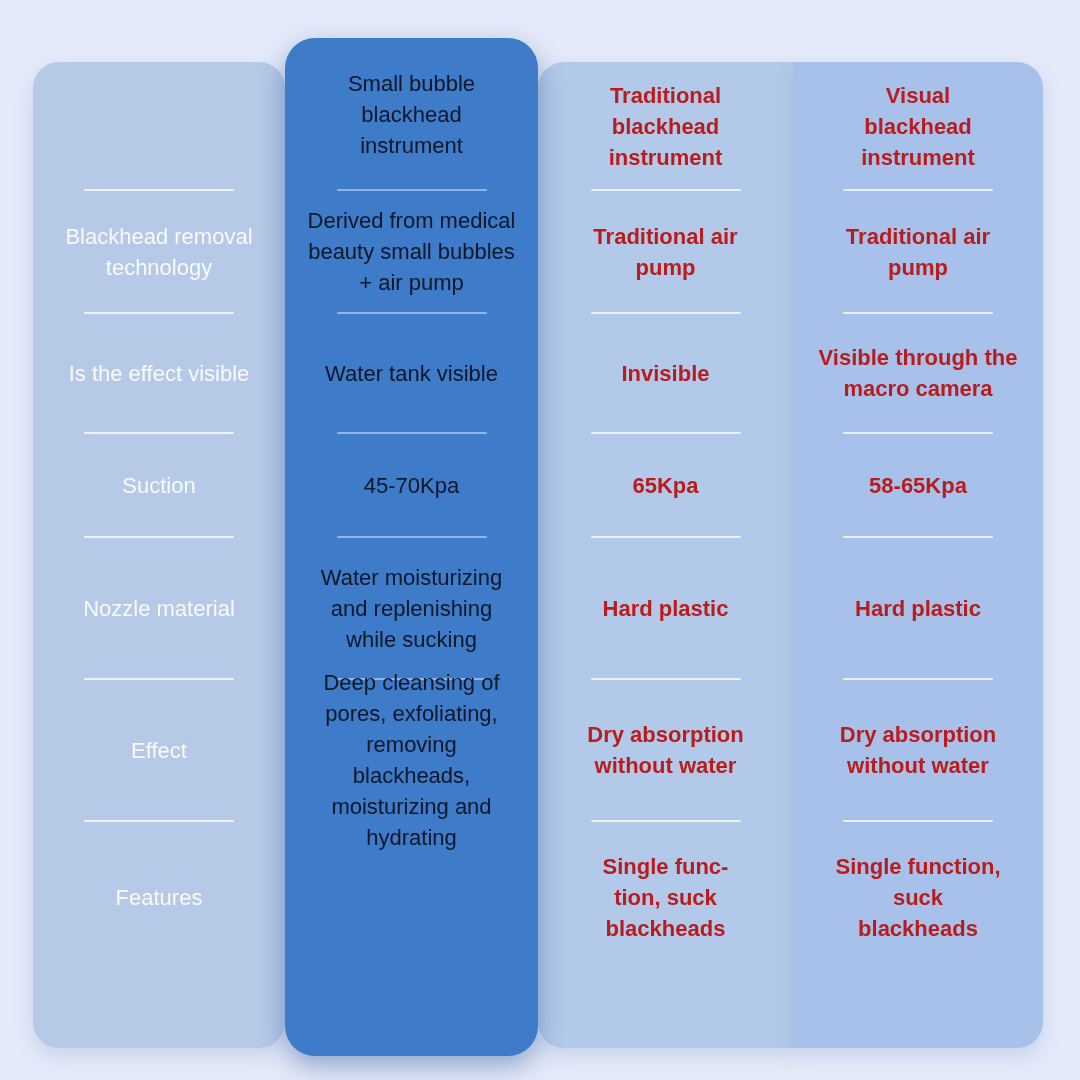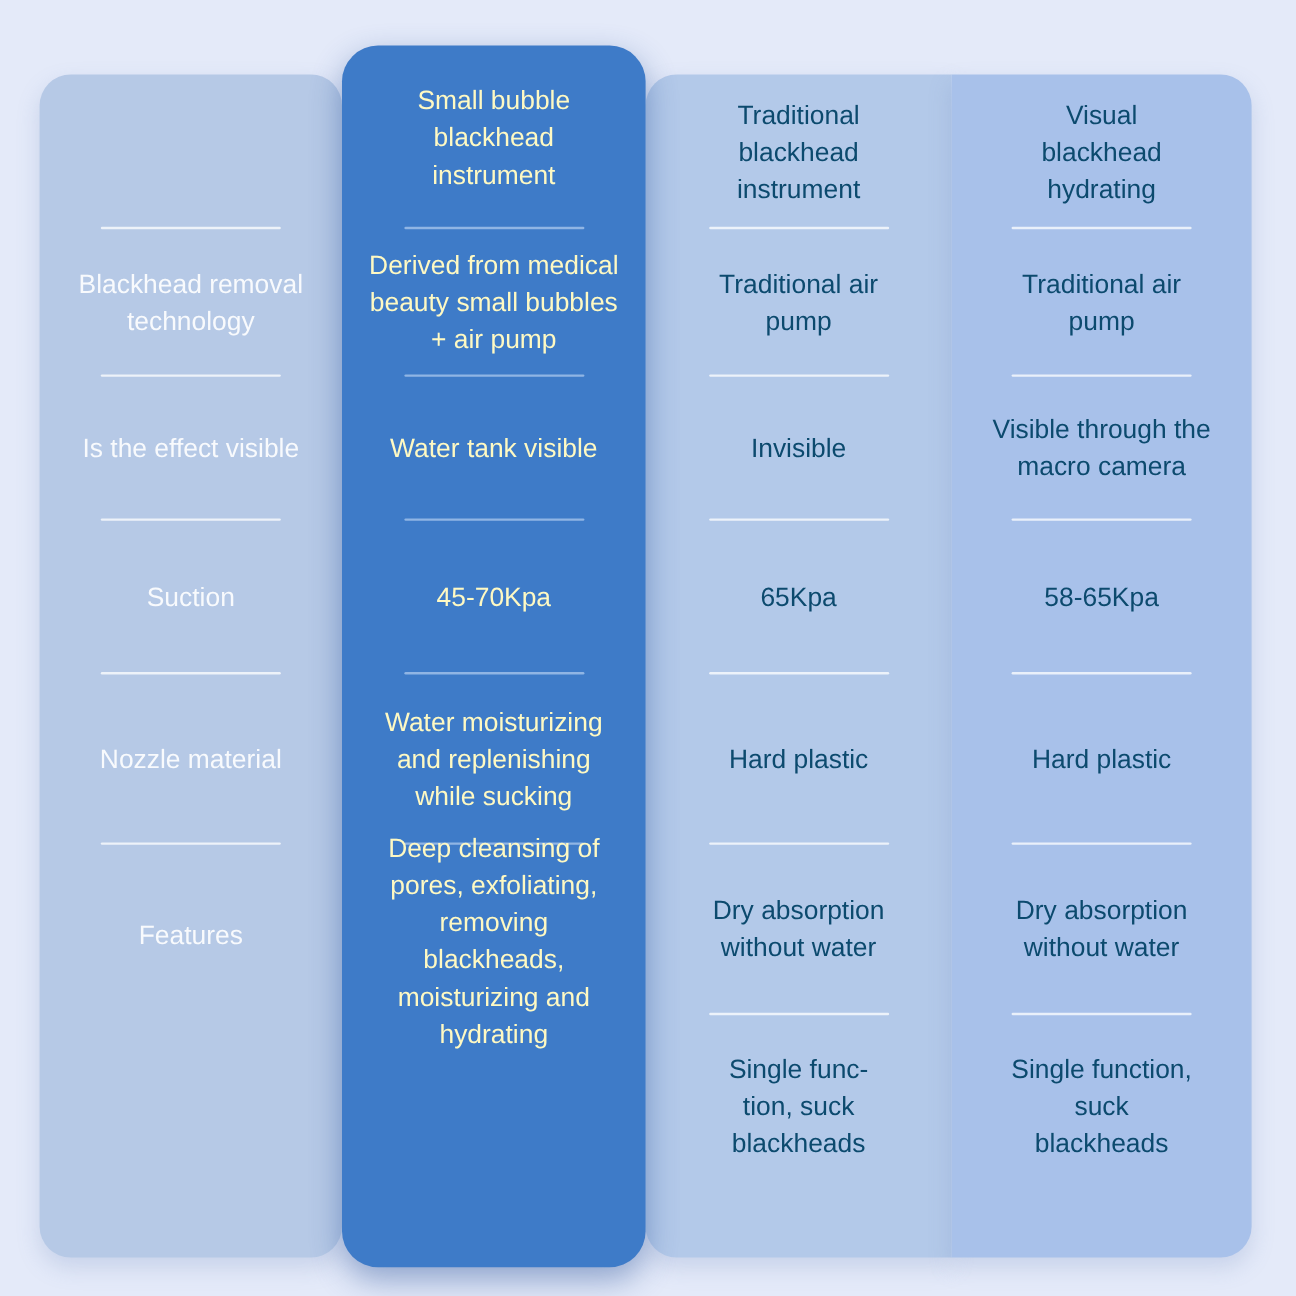--- a/index.html
+++ b/index.html
@@ -45,34 +45,34 @@
     box-shadow:0 8px 18px rgba(120,145,190,0.25);
   }
   .cell{
     position:relative;
     display:flex;
     align-items:center;
     justify-content:center;
     padding:0 14px;
     box-sizing:border-box;
   }
-  .r0{height:128px}.r1{height:123px}.r2{height:120px}.r3{height:128px}
+  .r0{height:128px}.r1{height:123px}.r2{height:120px}.r3{height:104px}
   .r4{height:142px}.r5{height:142px}.r6{height:153px}
   .col.highlight .r0{height:152px}
   .col.highlight .r6{height:161px}
   .txt{
     white-space:pre-line;
     text-align:center;
     font-size:22px;
     line-height:31px;
     font-weight:400;
   }
   .col.labels .txt{color:rgba(255,255,255,0.9);}
-  .col.highlight .txt{color:#fef9c3;}
-  .col.trad .txt,.col.visual .txt{color:#0c4a6e;}
+  .col.highlight .txt{color:#0f172a;}
+  .col.trad .txt,.col.visual .txt{color:#b91c1c;font-weight:bold;}
   .rule{
     position:absolute;
     bottom:-1px;left:50%;
     transform:translateX(-50%);
     width:150px;height:2px;
     background:rgba(255,255,255,0.75);
     border-radius:1px;
   }
   .col.highlight .rule{background:rgba(225,240,255,0.5);}
 </style>
@@ -96,20 +96,24 @@
         <i class="rule"></i>
       </div>
     <div class="cell r3">
         <span class="txt">Suction</span>
         <i class="rule"></i>
       </div>
     <div class="cell r4">
         <span class="txt">Nozzle material</span>
         <i class="rule"></i>
       </div>
+    <div class="cell r5">
+        <span class="txt">Effect</span>
+        <i class="rule"></i>
+      </div>
     <div class="cell r6">
         <span class="txt">Features</span>
       </div>
   </div>
 
   <div class="col highlight">
     <div class="cell r0">
         <span class="txt">Small bubble
 blackhead
 instrument</span>
@@ -178,21 +182,21 @@
         <span class="txt">Single func-
 tion, suck
 blackheads</span>
       </div>
   </div>
 
   <div class="col visual">
     <div class="cell r0">
         <span class="txt">Visual
 blackhead
-hydrating</span>
+instrument</span>
         <i class="rule"></i>
       </div>
     <div class="cell r1">
         <span class="txt">Traditional air
 pump</span>
         <i class="rule"></i>
       </div>
     <div class="cell r2">
         <span class="txt">Visible through the
 macro camera</span>

